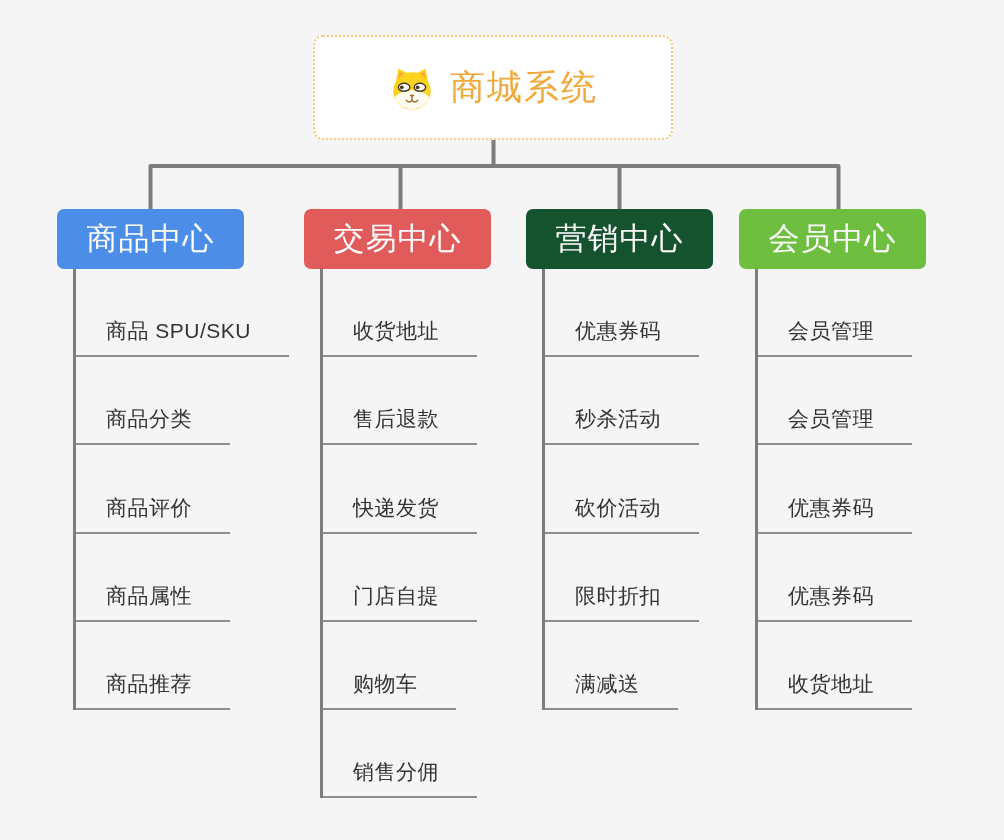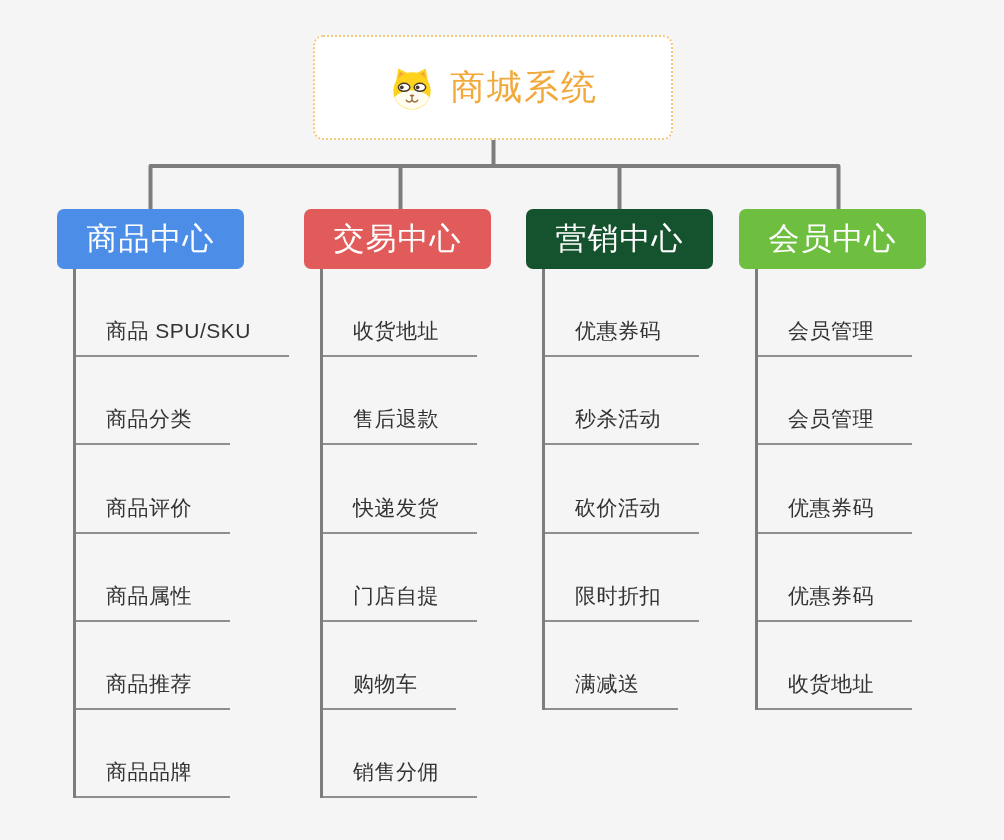--- a/index.html
+++ b/index.html
@@ -105,23 +105,20 @@
         </li>
       <li class="leaf">
           <span class="leaf-label">商品评价</span>
         </li>
       <li class="leaf">
           <span class="leaf-label">商品属性</span>
         </li>
       <li class="leaf">
           <span class="leaf-label">商品推荐</span>
         </li>
-      <li class="leaf">
-          <span class="leaf-label">商品品牌</span>
-        </li>
     </ul>
   </div>
 
   <div class="branch" style="left:304px">
     <div class="branch-header" style="background: rgb(225, 91, 91);">交易中心</div>
     <ul class="leaf-list">
       <li class="leaf">
           <span class="leaf-label">收货地址</span>
         </li>
       <li class="leaf">

